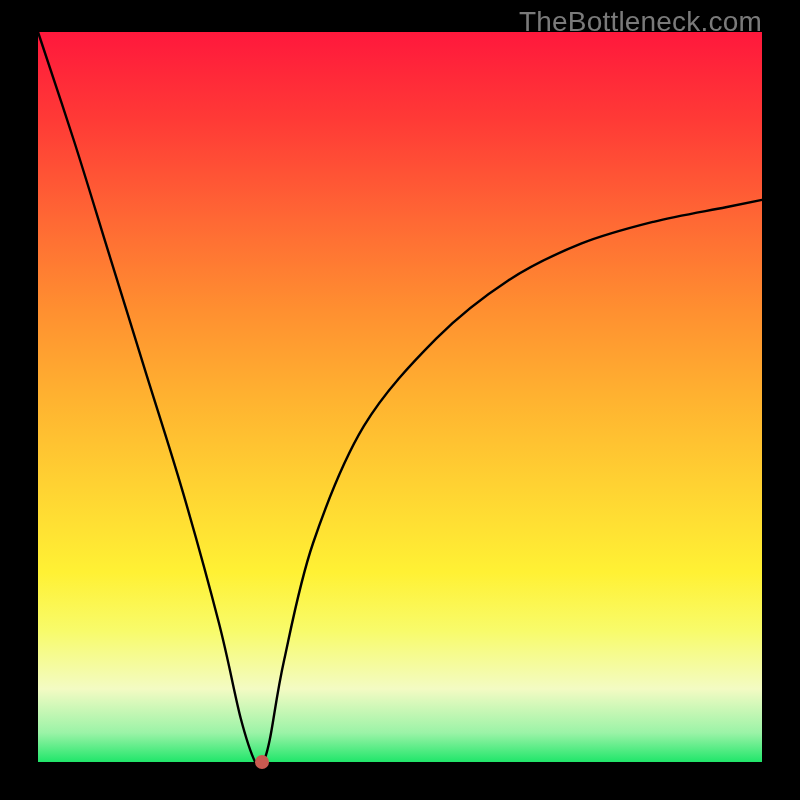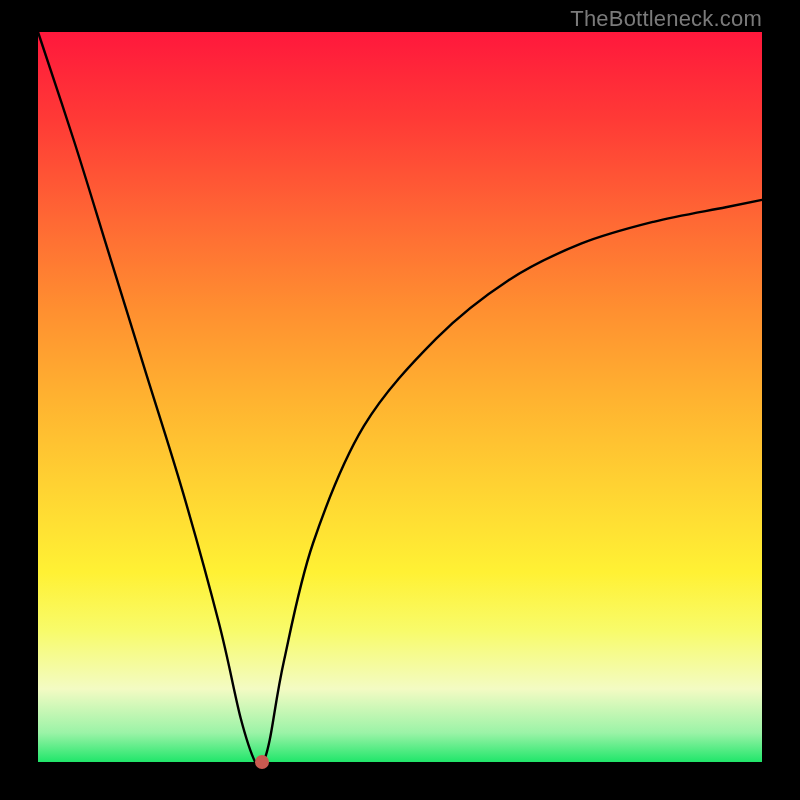--- a/index.html
+++ b/index.html
@@ -35,21 +35,21 @@
       #f3fbc3 90%,
       #9bf3a7 96%,
       #20e66a 100%
     );
   }
   .watermark {
     position: absolute;
     top: 6px;
     right: 38px;
     color: #7a7a7a;
-    font-size: 22px;
+    font-size: 28px;
     font-weight: 500;
     letter-spacing: 0.2px;
     user-select: none;
   }
   svg.curve {
     position: absolute;
     left: 0;
     top: 0;
     width: 724px;
     height: 730px;

